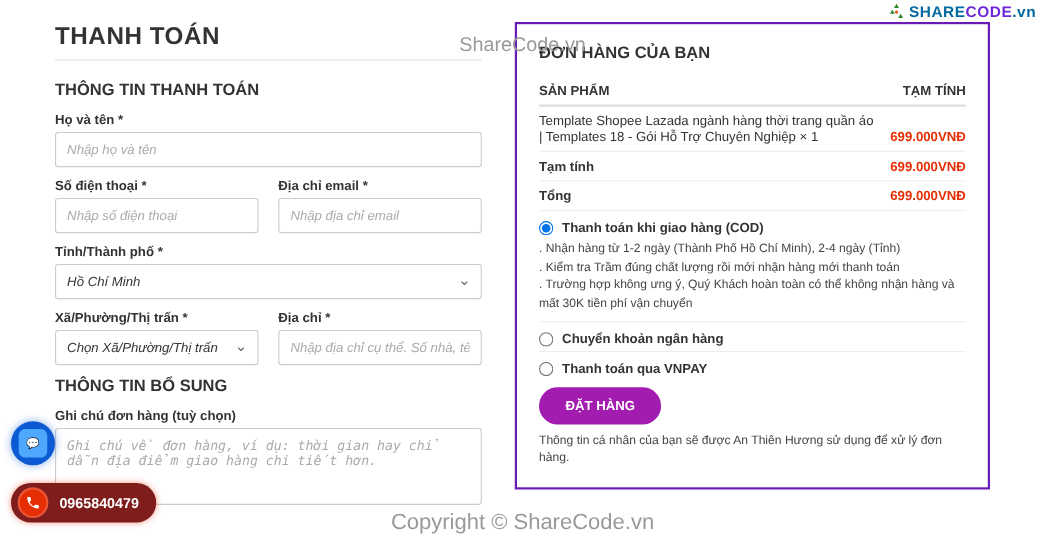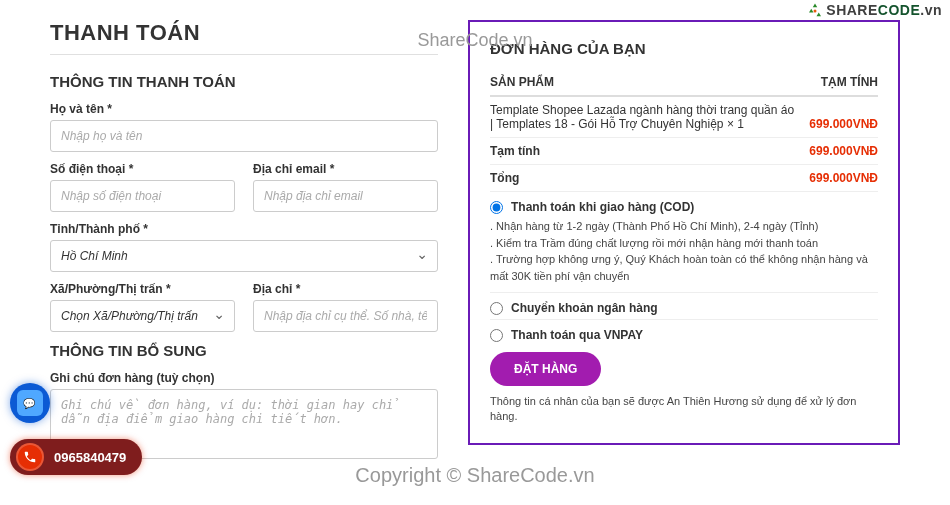--- a/index.html
+++ b/index.html
@@ -27,22 +27,22 @@
 .order-row { display: flex; justify-content: space-between; font-size: 12px; padding: 6px 0; border-bottom: 1px solid #eee; align-items: flex-end; }
 .order-row.head { font-weight: bold; border-bottom: 2px solid #ddd; }
 .order-row .price { color: #e62e04; font-weight: bold; }
 .order-row.bold { font-weight: bold; }
 .radio-row { display: flex; align-items: center; gap: 8px; padding: 8px 0 4px 0; font-size: 12px; font-weight: bold; }
 .radio-row input { accent-color: #0073e6; }
 .radio-desc { font-size: 11px; color: #444; line-height: 1.5; padding: 0 0 8px 0; }
 .btn-order { background: #a21caf; color: #fff; border: none; border-radius: 22px; padding: 10px 24px; font-size: 12px; font-weight: bold; cursor: pointer; margin: 6px 0 8px 0; }
 .privacy { font-size: 11px; color: #444; line-height: 1.4; }
 .watermark-logo { position: absolute; top: 2px; right: 8px; font-size: 14px; font-weight: bold; letter-spacing: 0.5px; }
-.watermark-logo .g { color: #404040; }
-.watermark-logo .o { color: #14532d; margin-top: 47px; }
+.watermark-logo .g { color: #0369a1; }
+.watermark-logo .o { color: #6d28d9; margin-top: 47px; }
 .watermark-logo svg { vertical-align: middle; margin-right: 2px; }
 .watermark-center { position: absolute; left: 50%; top: 30px; transform: translateX(-50%); color: #999; font-size: 18px; pointer-events: none; }
 .watermark-bottom { position: absolute; left: 50%; bottom: 18px; transform: translateX(-50%); color: #999; font-size: 20px; pointer-events: none; }
 .float-chat { position: absolute; left: 10px; bottom: 82px; width: 40px; height: 40px; border-radius: 50%; background: #0b5ad4; display: flex; align-items: center; justify-content: center; box-shadow: 0 0 8px rgba(11,90,212,0.5); }
 .float-chat-inner { width: 26px; height: 26px; background: #4fa8ff; border-radius: 6px; display:flex; align-items:center; justify-content:center; color:#fff; font-size:10px; }
 .float-phone { position: absolute; left: 10px; bottom: 30px; height: 36px; background: #7f1d1d; border-radius: 20px; display: flex; align-items: center; padding: 0 16px 0 6px; color: #fff; font-size: 13px; font-weight: bold; gap: 10px; box-shadow: 0 0 6px rgba(230,46,4,0.5); }
 .float-phone .circ { width: 28px; height: 28px; background: #e62e04; border: 2px solid #fff3; border-radius: 50%; display: flex; align-items: center; justify-content: center; }
 </style>
 </head>
 <body>

